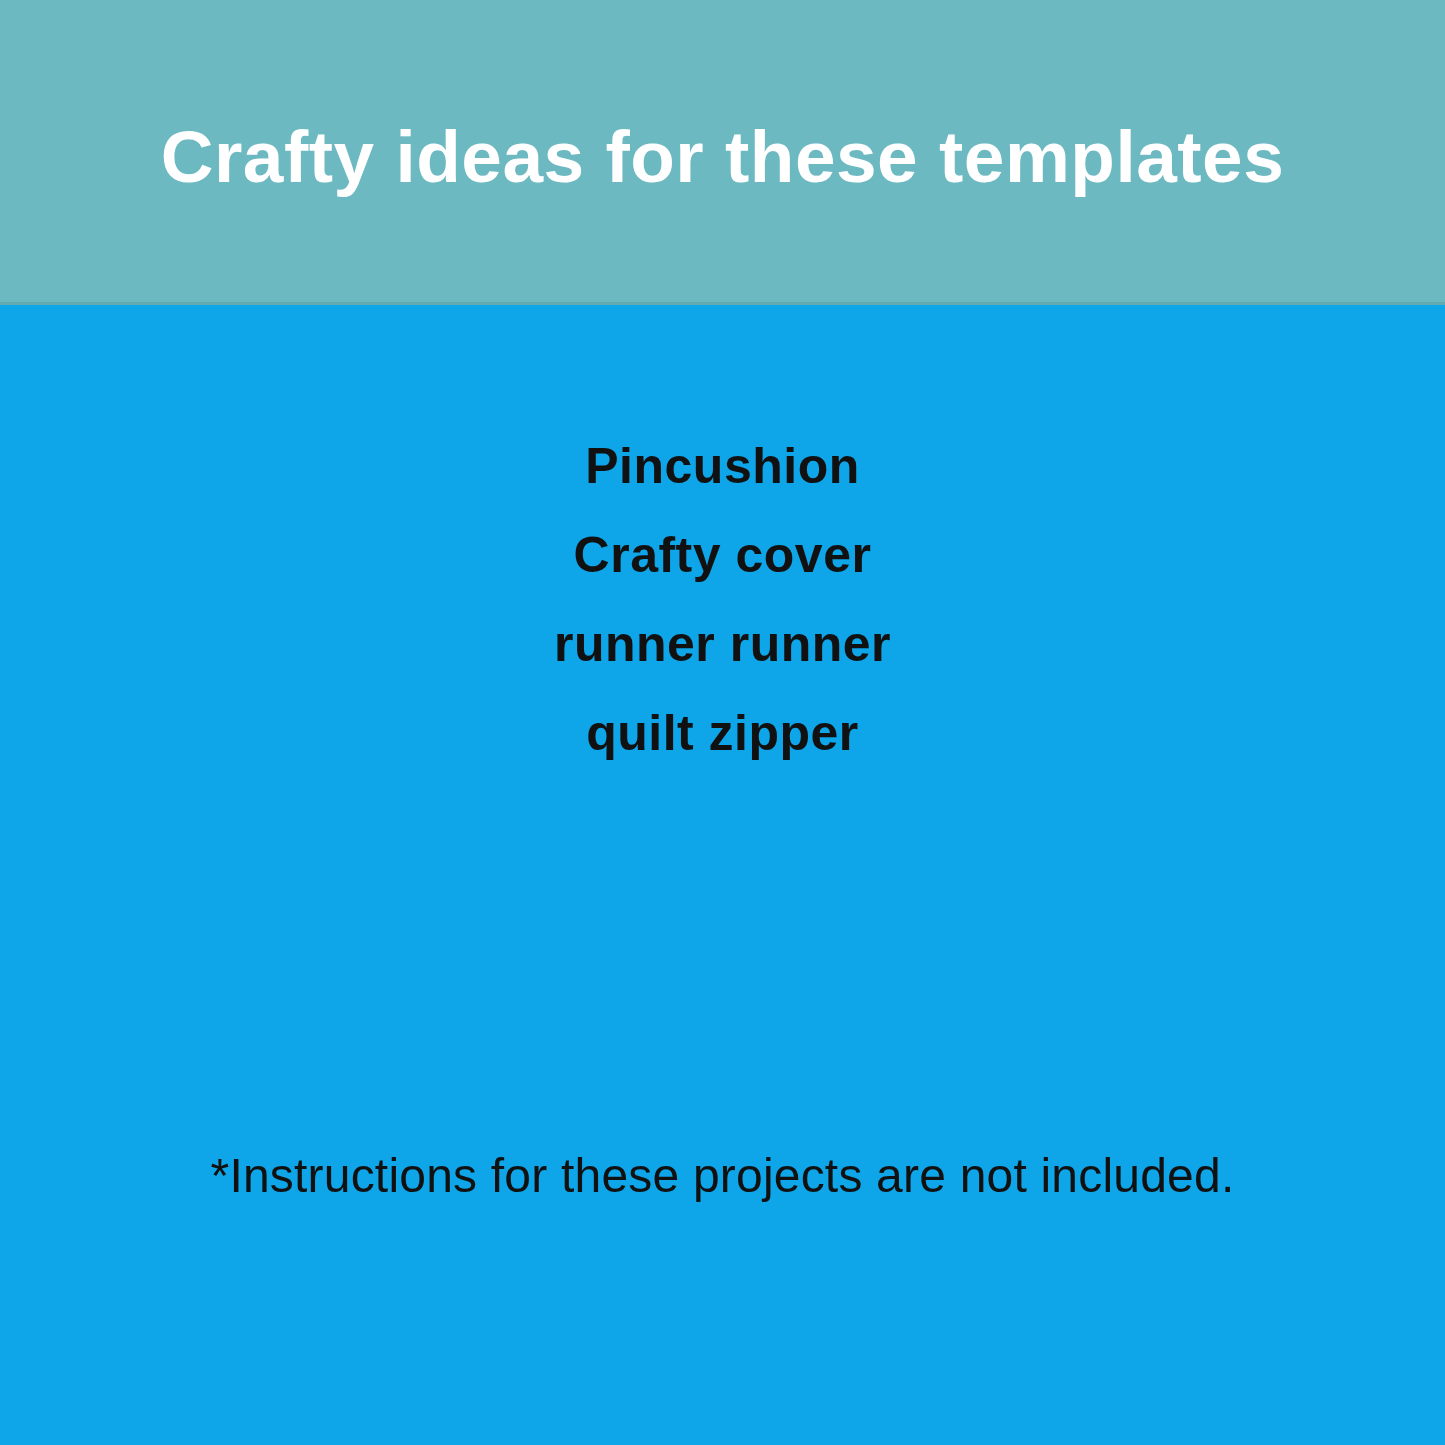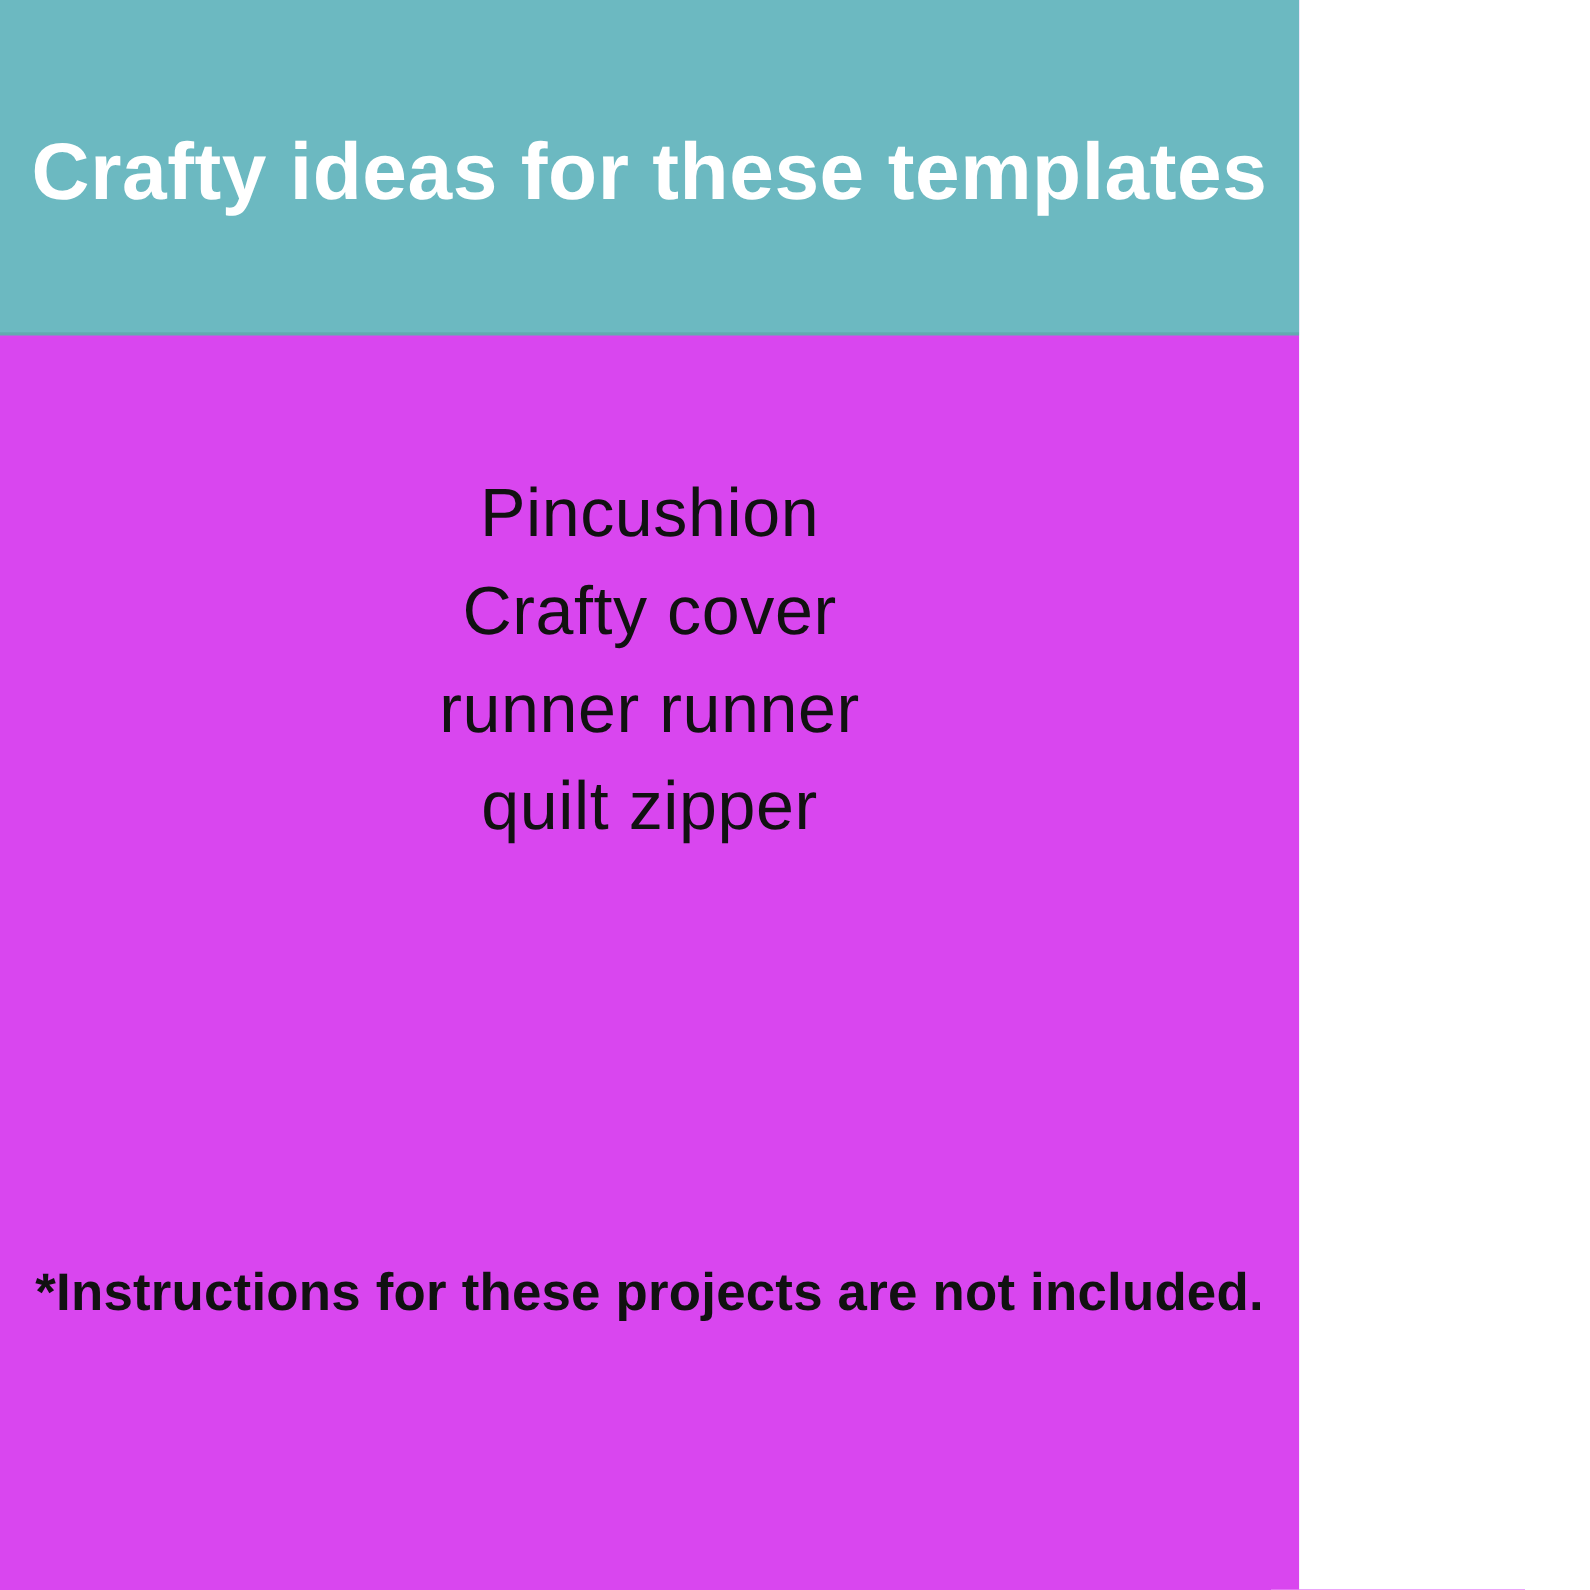--- a/index.html
+++ b/index.html
@@ -8,23 +8,23 @@
   }
   body {
     width: 1445px;
     height: 1445px;
     background: #ffffff;
     font-family: "Liberation Sans", sans-serif;
     overflow: hidden;
   }
   .page {
     position: relative;
-    width: 1181px;
+    width: 1445px;
     height: 1445px;
-    background: #d946ef;
+    background: #0ea5e9;
   }
   .banner {
     position: absolute;
     top: 0;
     left: 0;
     width: 100%;
     height: 305px;
     background: var(--accent, #6cb9c1);
     display: flex;
     align-items: center;
@@ -41,36 +41,36 @@
     white-space: nowrap;
   }
   .ideas-list {
     position: absolute;
     top: 422px;
     left: 0;
     width: 100%;
     text-align: center;
   }
   .idea-line {
-    font-size: 62px;
+    font-size: 50px;
     line-height: 89px;
-    font-weight: normal;
+    font-weight: bold;
     color: var(--ink, #111111);
     letter-spacing: 0.5px;
     white-space: nowrap;
   }
   .footnote {
     position: absolute;
     top: 1146px;
     left: 0;
     width: 100%;
     text-align: center;
     font-size: 48px;
     line-height: 60px;
-    font-weight: bold;
+    font-weight: normal;
     color: var(--ink, #111111);
     letter-spacing: 0.2px;
     white-space: nowrap;
   }
 </style>
 </head>
 <body>
 
 <div class="page">
 

